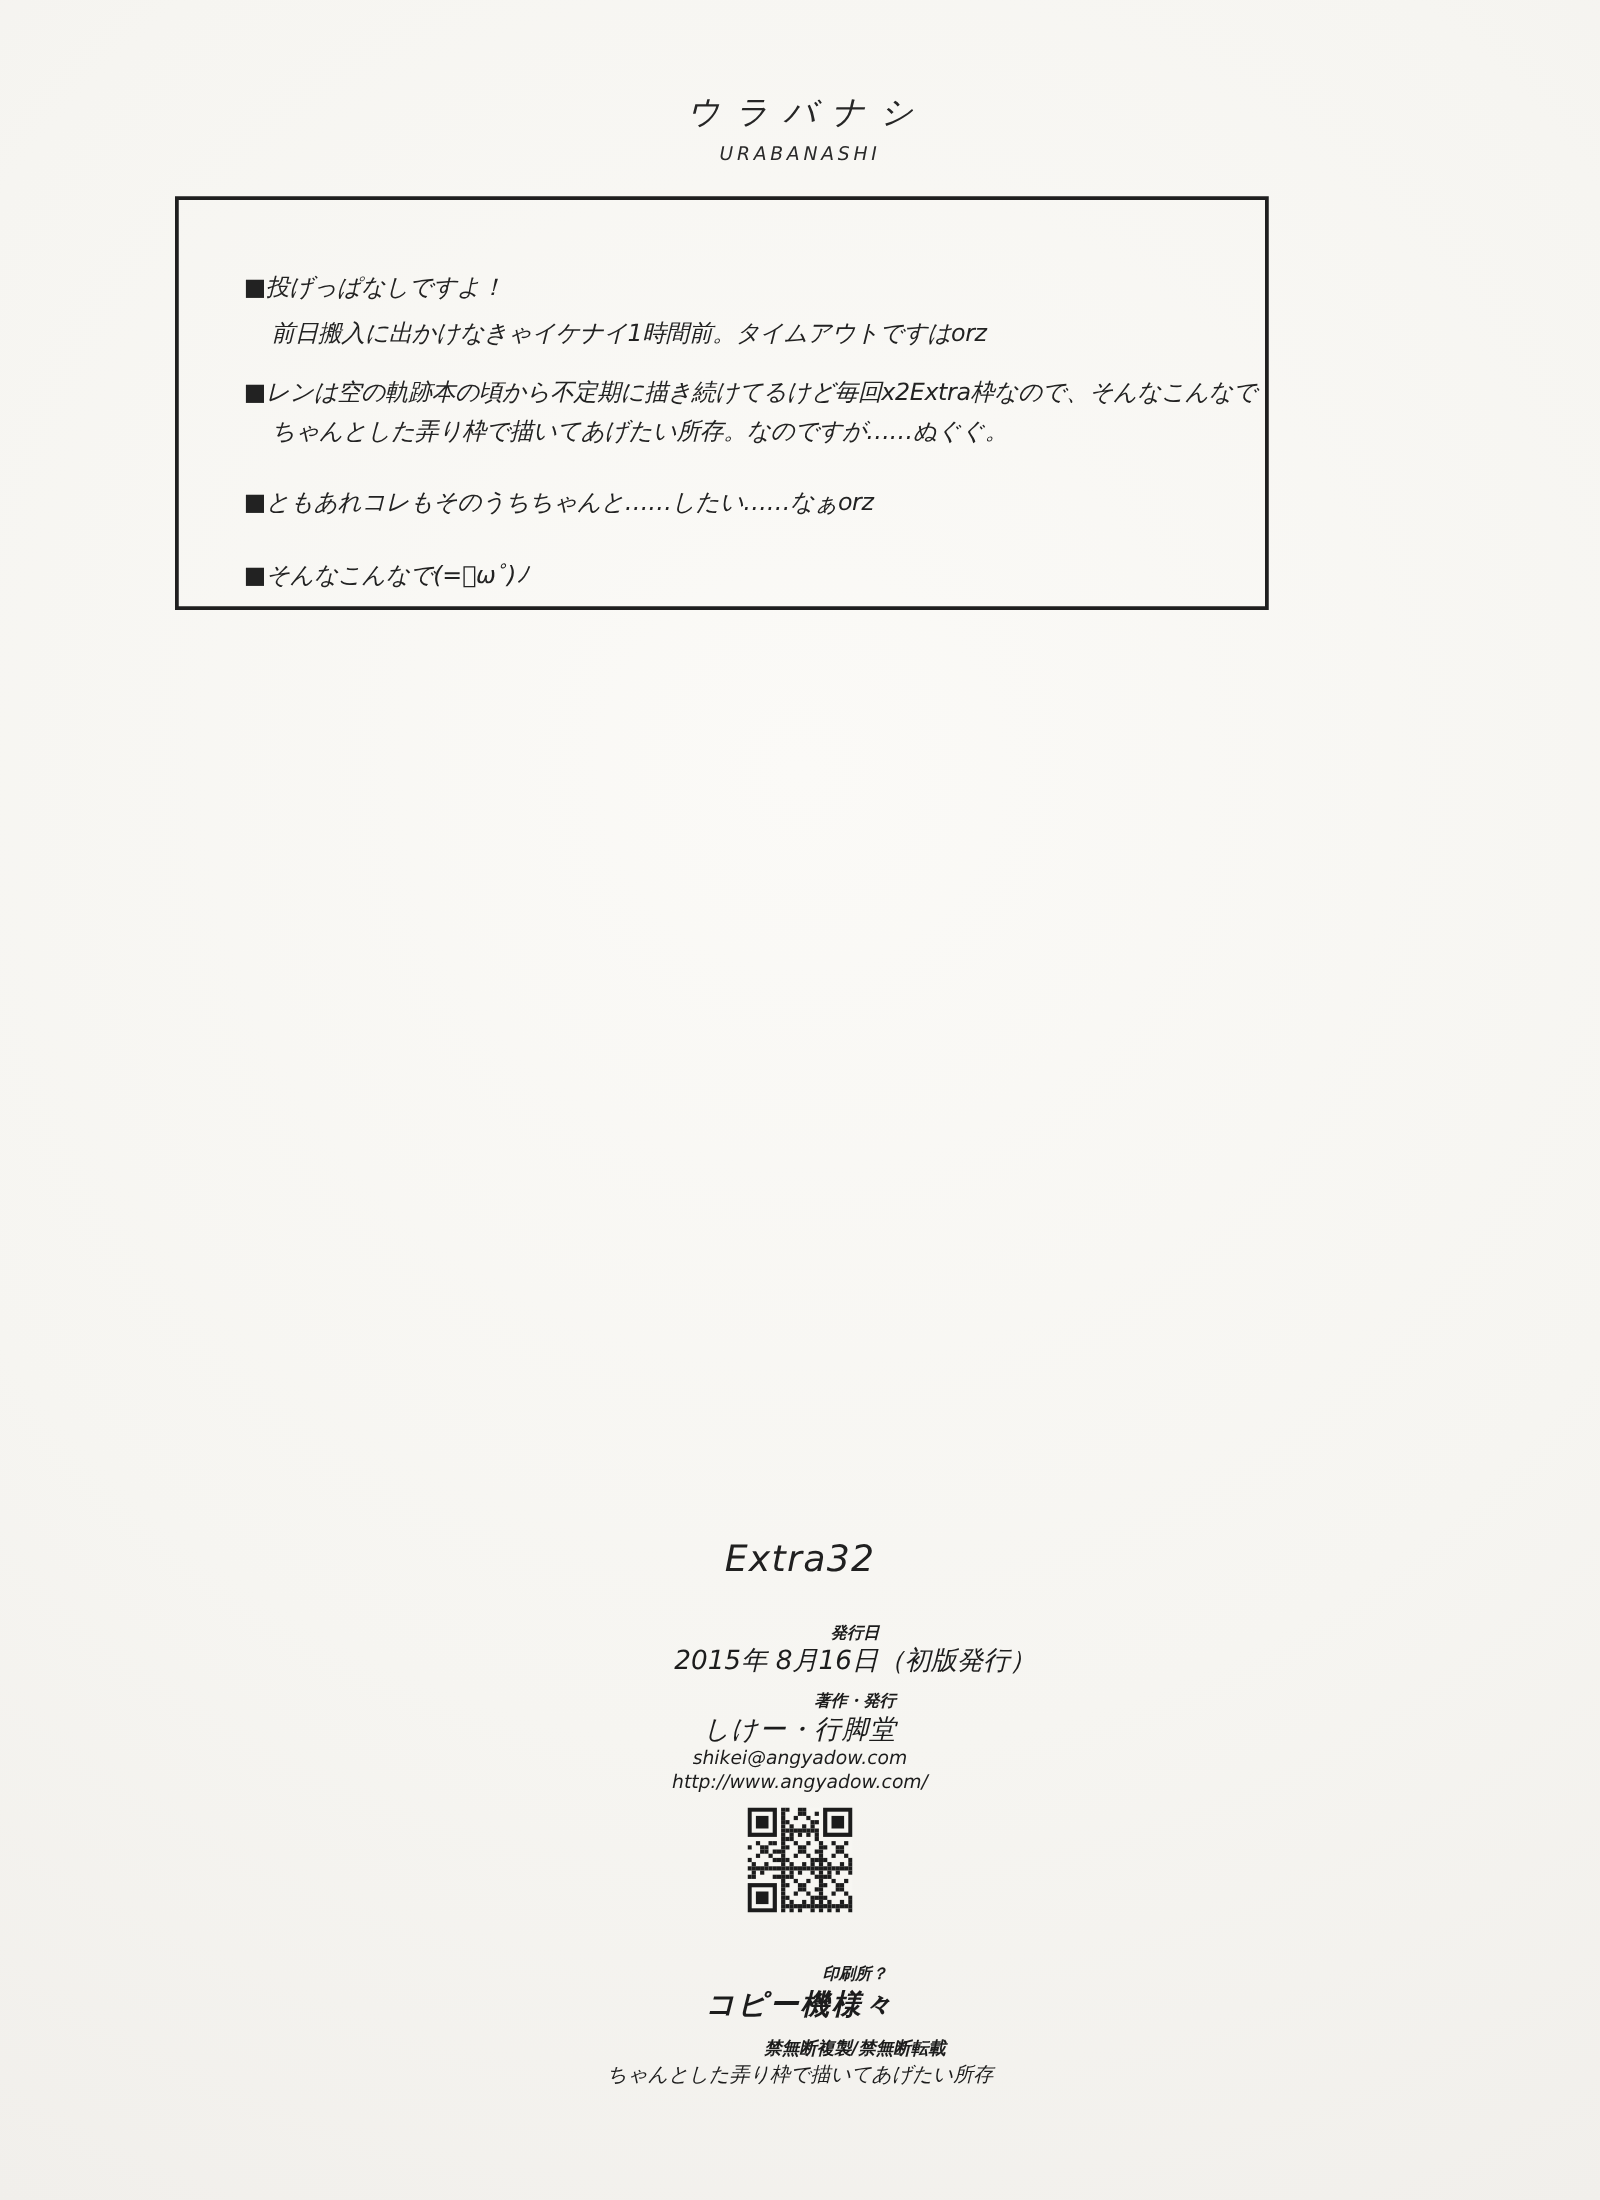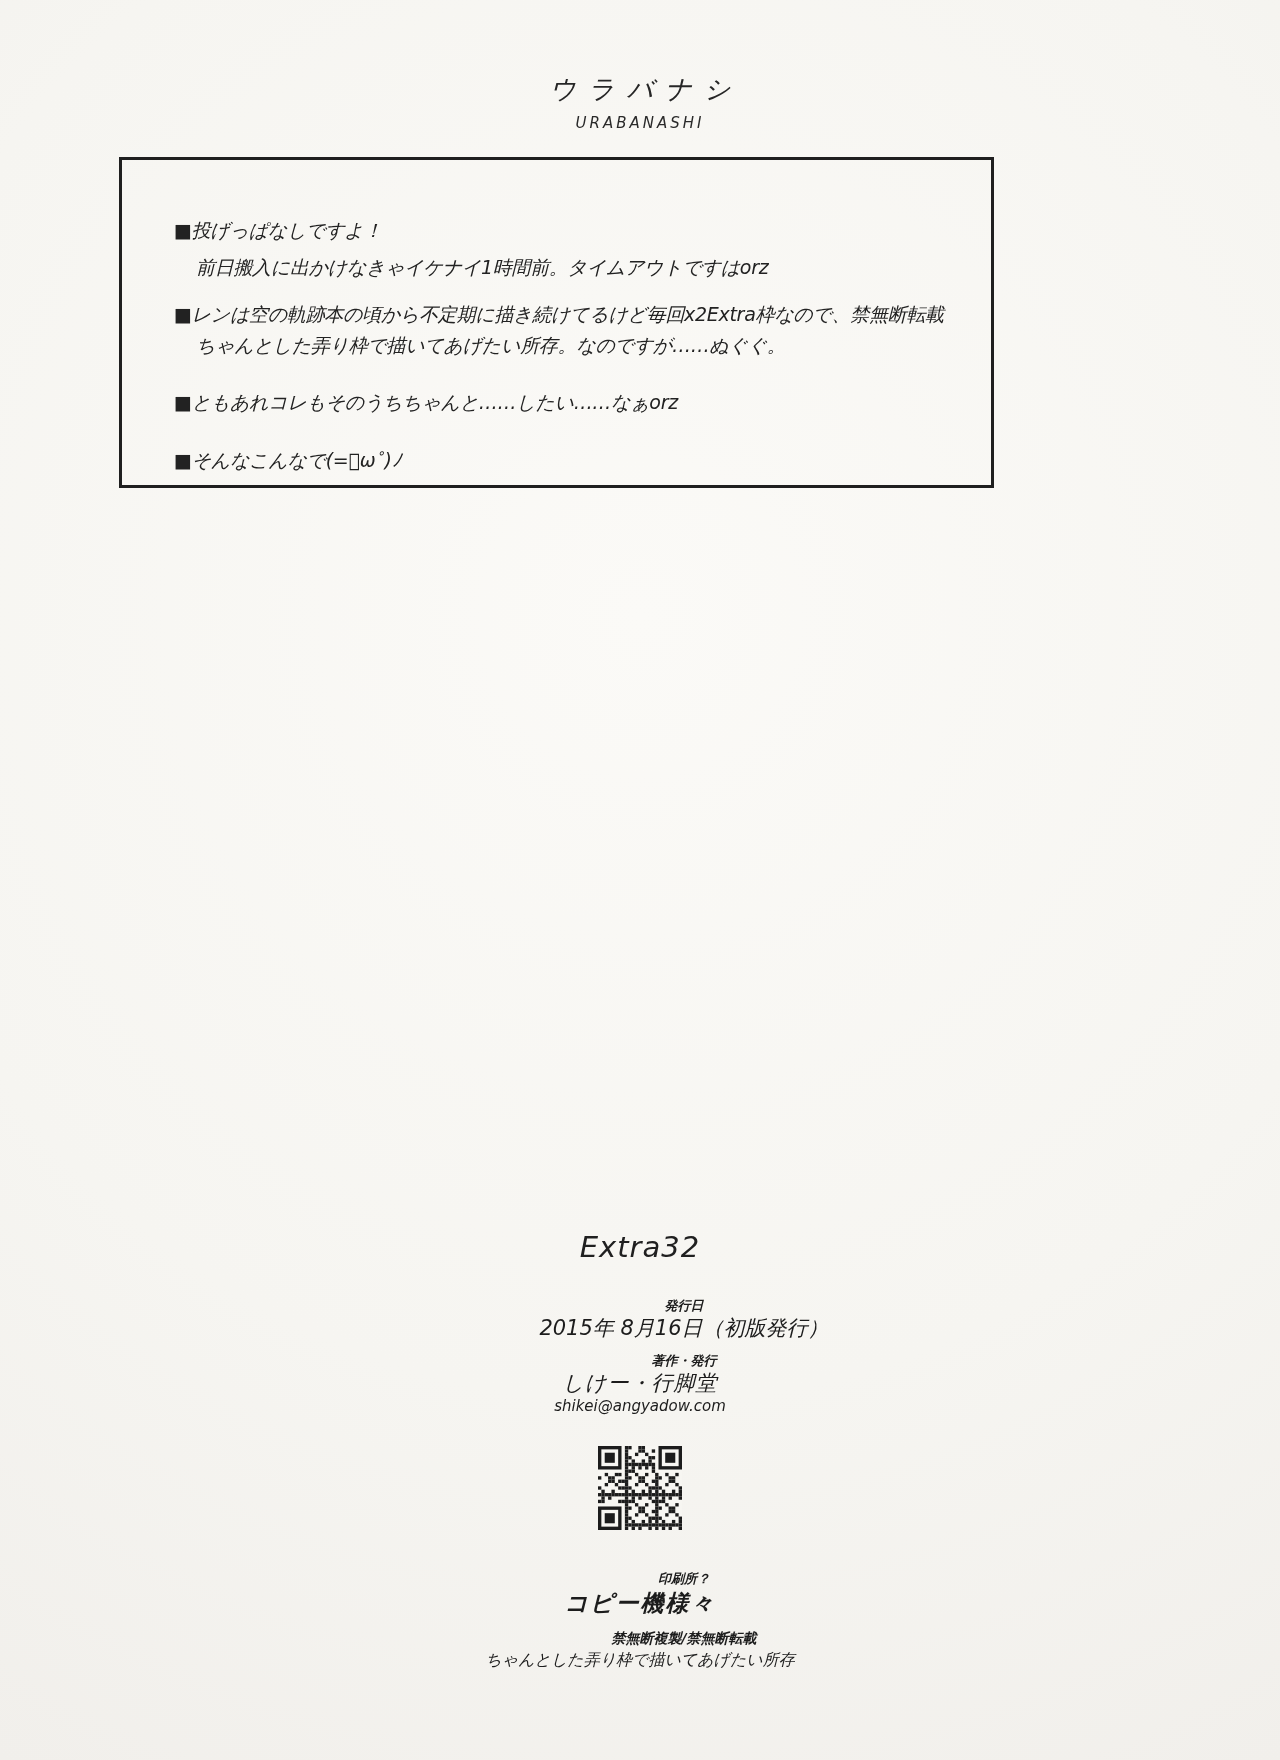--- a/index.html
+++ b/index.html
@@ -18,21 +18,21 @@
   .logo{position:absolute;top:72px;left:0;width:100%;text-align:center;}
   .logo-jp{
     font-size:26px;letter-spacing:12px;color:#262626;
     transform:translateX(6px);
   }
   .logo-en{
     margin-top:7px;font-size:15px;letter-spacing:3px;color:#2a2a2a;
   }
   
   .notes-box{
-    position:absolute;left:119px;top:157px;width:875px;height:331px;
+    position:absolute;left:140px;top:157px;width:875px;height:331px;
     border:3px solid #1f1f1f;background:transparent;box-sizing:border-box;
   }
   .nline{
     position:absolute;margin:0;font-size:19px;line-height:26px;
     white-space:nowrap;letter-spacing:-0.3px;color:#222;
   }
   .nline.indent{left:74px;}
   .nline:not(.indent){left:52px;}
   .n0{top:57px;}
   .n1{top:94px;}
@@ -63,34 +63,35 @@
 <div class="page">
 
   <div class="logo">
     <div class="logo-jp">ウラバナシ</div>
     <div class="logo-en">URABANASHI</div>
   </div>
 
   <div class="notes-box">
     <p class="nline n0">■投げっぱなしですよ！</p>
     <p class="nline n1 indent">前日搬入に出かけなきゃイケナイ1時間前。タイムアウトですはorz</p>
-    <p class="nline n2">■レンは空の軌跡本の頃から不定期に描き続けてるけど毎回x2Extra枠なので、禁無断転載</p>
+    <p class="nline n2">■レンは空の軌跡本の頃から不定期に描き続けてるけど毎回x2Extra枠なので、そんなこんなで</p>
     <p class="nline n3 indent">ちゃんとした弄り枠で描いてあげたい所存。なのですが……ぬぐぐ。</p>
     <p class="nline n4">■ともあれコレもそのうちちゃんと……したい……なぁorz</p>
     <p class="nline n5">■そんなこんなで(=ﾟωﾟ)ﾉ</p>
   </div>
 
   <div class="c-abs c-title">Extra32</div>
 
   <div class="c-abs c-label c-pub-label">発行日</div>
   <div class="c-abs c-pub-date">2015年 8月16日（初版発行）</div>
 
   <div class="c-abs c-label c-author-label">著作・発行</div>
   <div class="c-abs c-author">しけー・行脚堂</div>
   <div class="c-abs c-email">shikei@angyadow.com</div>
+  <div class="c-abs c-url">http://www.angyadow.com/</div>
 
   <div class="c-abs c-qr">
     <svg id="qr-svg" viewBox="0 0 100 100" xmlns="http://www.w3.org/2000/svg" aria-hidden="true">
         <rect x="0" y="0" width="100" height="100" fill="#f7f6f2"></rect>
         <rect x="0" y="0" width="28" height="28" fill="#1c1c1c"></rect>
         <rect x="4" y="4" width="20" height="20" fill="#f7f6f2"></rect>
         <rect x="8" y="8" width="12" height="12" fill="#1c1c1c"></rect>
         <rect x="72" y="0" width="28" height="28" fill="#1c1c1c"></rect>
         <rect x="76" y="4" width="20" height="20" fill="#f7f6f2"></rect>
         <rect x="80" y="8" width="12" height="12" fill="#1c1c1c"></rect>

